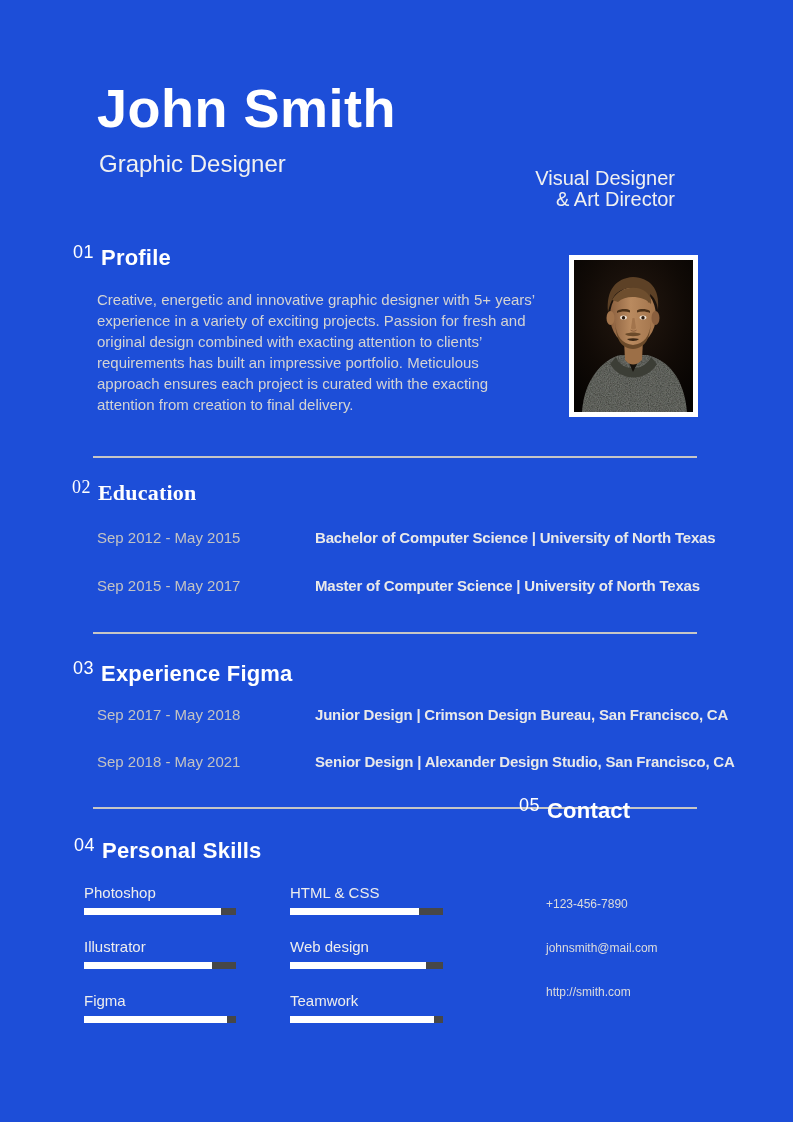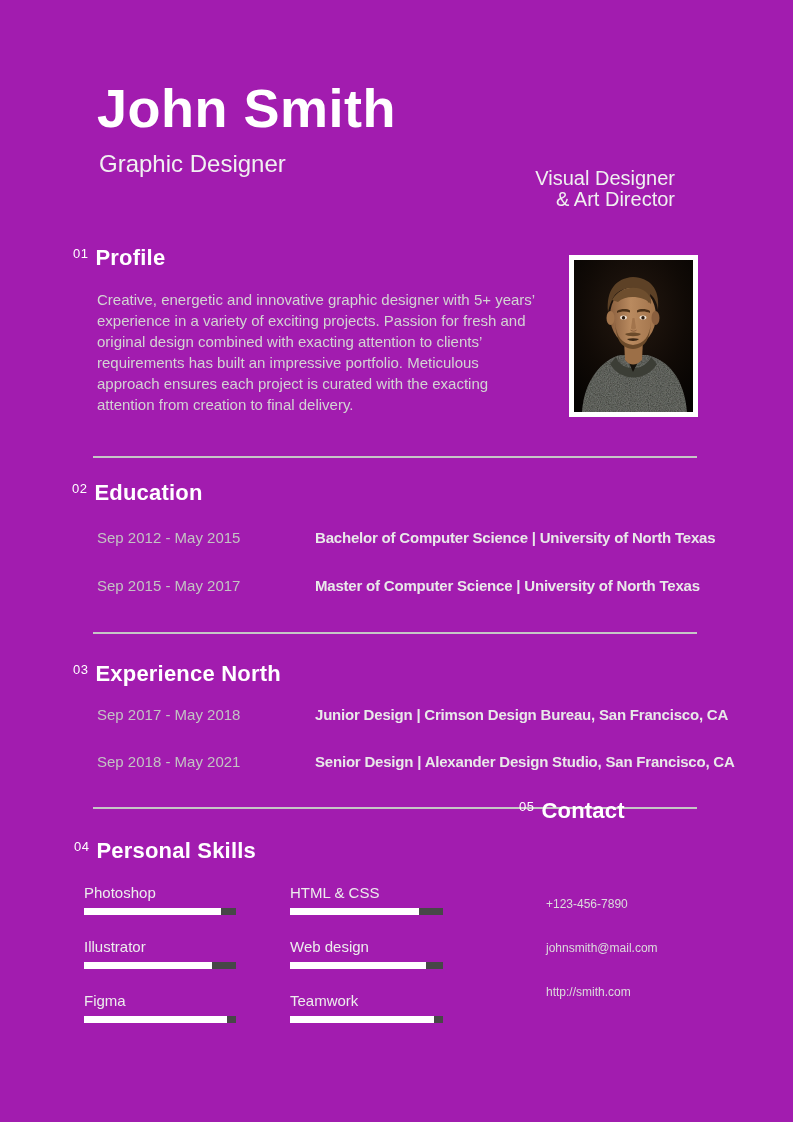--- a/index.html
+++ b/index.html
@@ -1,19 +1,19 @@
 <!DOCTYPE html>
 <html><head>
 <meta charset="utf-8">
 <style>
   html,body{margin:0;padding:0;background:#101010;}
   .page{
     position:relative;
     width:793px;height:1122px;
-    background:#a21caf;
+    background:#1d4ed8;
     font-family:"Liberation Sans", sans-serif;
     color:#e8e8e8;
     overflow:hidden;
     margin:0 auto;
   }
   
   .name{
     position:absolute;left:97px;top:80px;
     font-size:54px;font-weight:800;color:#ffffff;
     letter-spacing:.5px;line-height:1.05;margin:0;
@@ -22,21 +22,21 @@
     position:absolute;left:99px;top:150px;
     font-size:24px;font-weight:400;color:#f1f1f1;text-align:center;
   }
   .role-block{
     position:absolute;right:118px;top:168px;
     text-align:right;font-size:20px;line-height:21px;color:#f0f0f0;
   }
   
   .sec-head{position:absolute;white-space:nowrap;}
   .sec-num{
-    display:inline-block;font-size:13px;font-weight:400;color:#ffffff;
+    display:inline-block;font-size:18px;font-weight:400;color:#ffffff;
     transform:translateY(-7px);margin-right:7px;letter-spacing:.5px;
   }
   .sec-title{font-size:22px;font-weight:700;color:#ffffff;letter-spacing:.2px;}
   
   .profile-text{
     position:absolute;left:97px;top:289px;width:448px;
     font-size:15px;line-height:21px;color:#d3d3d3;margin:0;
   }
   .photo-frame{
     position:absolute;left:569px;top:255px;
@@ -147,36 +147,36 @@
       <path d="M56,69.5 C58.5,71 61,71 63,69.5 L62,71 C60,72 59,72 57,71 Z" fill="#8a5f3e"></path>
 
       <path d="M41,62 C42,76 48,84 59,85 C70,84 76,76 77,62 C76,78 72,88 59,89 C46,88 42,78 41,62 Z" fill="#6b4a2a"></path>
       <path d="M51,74 C56,72 62,72 67,74 C65,77 53,77 51,74 Z" fill="#6b4a2a"></path>
       <path d="M53,79 C57,78 61,78 65,79 C63,81.5 55,81.5 53,79 Z" fill="#3a2614"></path>
     </svg>
   </div>
 
   <hr class="divider" style="top:456px;">
 
-  <div class="sec-head" style="left:72px;top:480px;">
+  <div class="sec-head" style="left:72px;top:480px;font-family:Liberation Serif, serif;">
     <span class="sec-num">02</span><span class="sec-title">Education</span>
   </div>
   <div class="row" style="top:529px;">
     <span class="date">Sep 2012 - May 2015</span>
     <span class="desc">Bachelor of Computer Science | University of North Texas</span>
   </div>
   <div class="row" style="top:577px;">
     <span class="date">Sep 2015 - May 2017</span>
     <span class="desc">Master of Computer Science | University of North Texas</span>
   </div>
 
   <hr class="divider" style="top:632px;">
 
   <div class="sec-head" style="left:73px;top:661px;">
-    <span class="sec-num">03</span><span class="sec-title">Experience North</span>
+    <span class="sec-num">03</span><span class="sec-title">Experience Figma</span>
   </div>
   <div class="row" style="top:706px;">
     <span class="date">Sep 2017 - May 2018</span>
     <span class="desc">Junior Design | Crimson Design Bureau, San Francisco, CA</span>
   </div>
   <div class="row" style="top:753px;">
     <span class="date">Sep 2018 - May 2021</span>
     <span class="desc">Senior Design | Alexander Design Studio, San Francisco, CA</span>
   </div>
 

